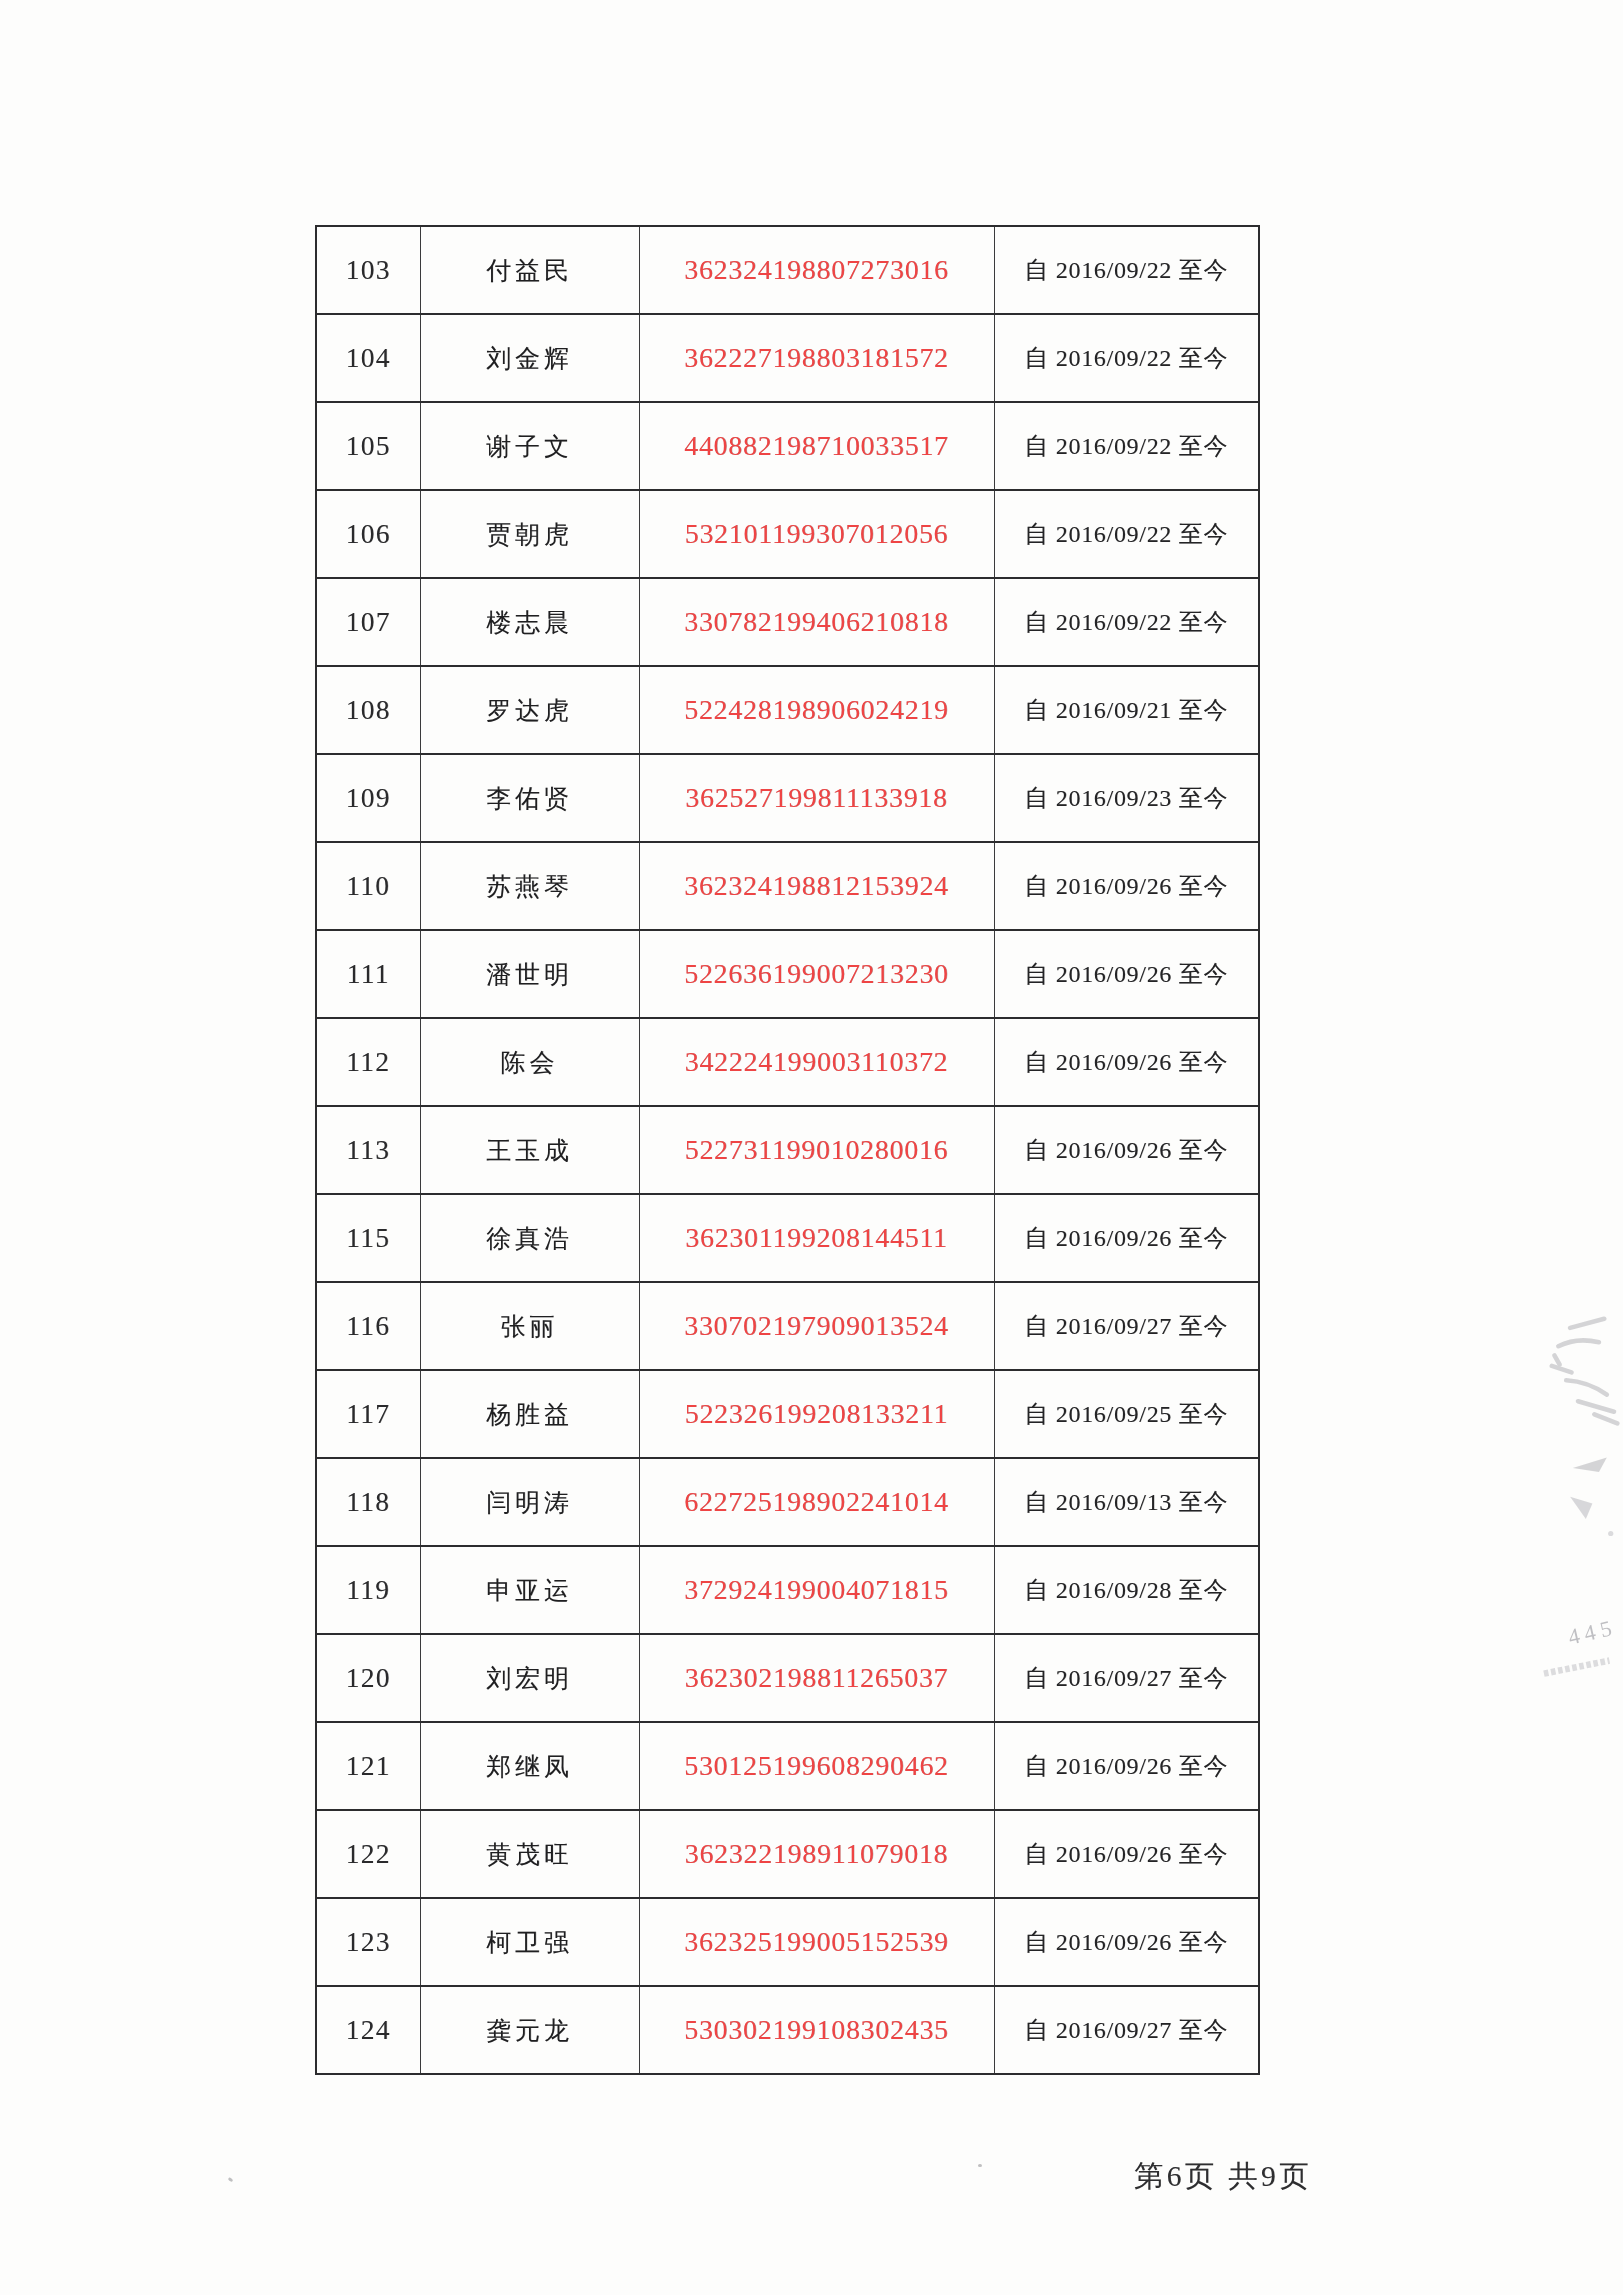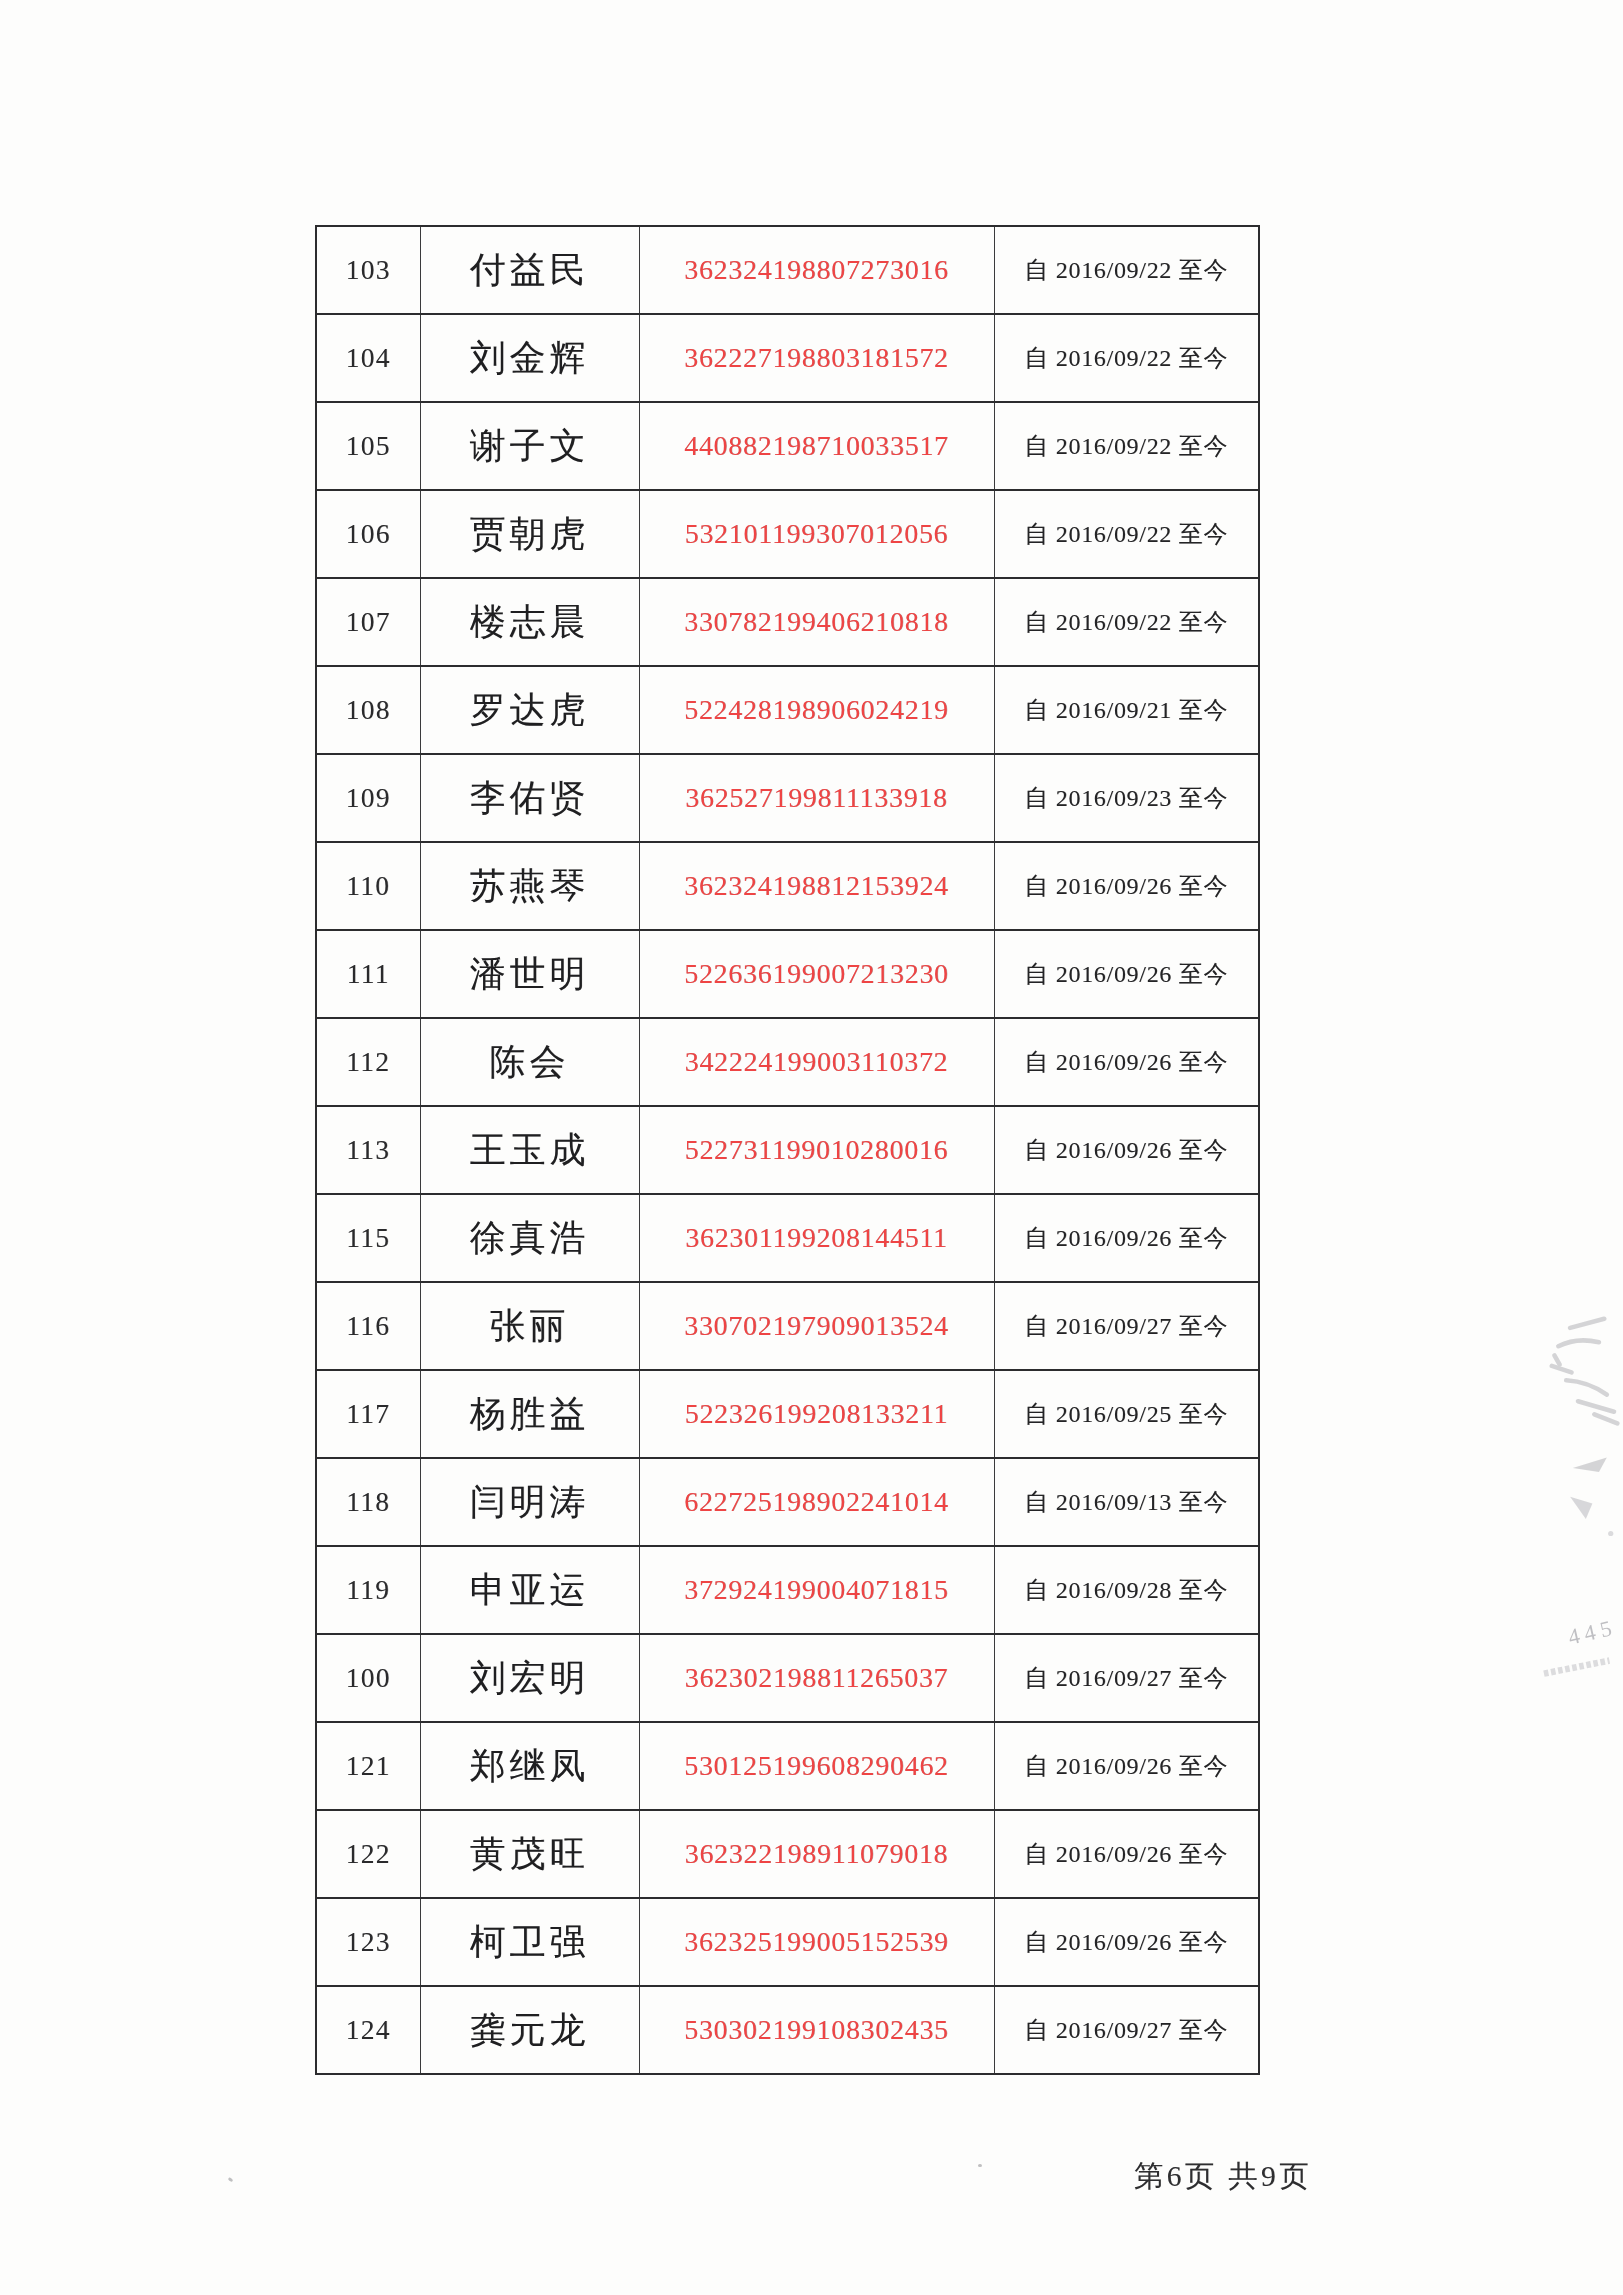--- a/index.html
+++ b/index.html
@@ -33,21 +33,21 @@
     height: 86px;
     text-align: center;
     vertical-align: middle;
     padding: 0;
     white-space: nowrap;
     overflow: hidden;
     text-shadow: 0.4px 0.4px 0.5px rgba(50,50,50,0.35);
   }
   table.roster { border: 2px solid #2c2c2e; }
   td.cell-index  { font-size: 27.5px; letter-spacing: 1.3px; color: #2a2a2c; }
-  td.cell-name   { font-size: 36px; letter-spacing: 3.9px; color: #1f1f21; }
+  td.cell-name   { font-size: 25px; letter-spacing: 3.9px; color: #1f1f21; }
   td.cell-id     { font-size: 28px; letter-spacing: 0.7px; color: #ef4444; }
   td.cell-period { font-size: 24px; letter-spacing: 0.7px; color: #242426; }
   
   .footer-pagination {
     position: absolute;
     left: 1134px;
     top: 2157px;
     font-size: 29.5px;
     letter-spacing: 3.3px;
     color: #2e2e30;
@@ -173,21 +173,21 @@
           <td class="cell-id">622725198902241014</td>
           <td class="cell-period">自 2016/09/13 至今</td>
         </tr>
         <tr>
           <td class="cell-index">119</td>
           <td class="cell-name">申亚运</td>
           <td class="cell-id">372924199004071815</td>
           <td class="cell-period">自 2016/09/28 至今</td>
         </tr>
         <tr>
-          <td class="cell-index">100</td>
+          <td class="cell-index">120</td>
           <td class="cell-name">刘宏明</td>
           <td class="cell-id">362302198811265037</td>
           <td class="cell-period">自 2016/09/27 至今</td>
         </tr>
         <tr>
           <td class="cell-index">121</td>
           <td class="cell-name">郑继凤</td>
           <td class="cell-id">530125199608290462</td>
           <td class="cell-period">自 2016/09/26 至今</td>
         </tr>

